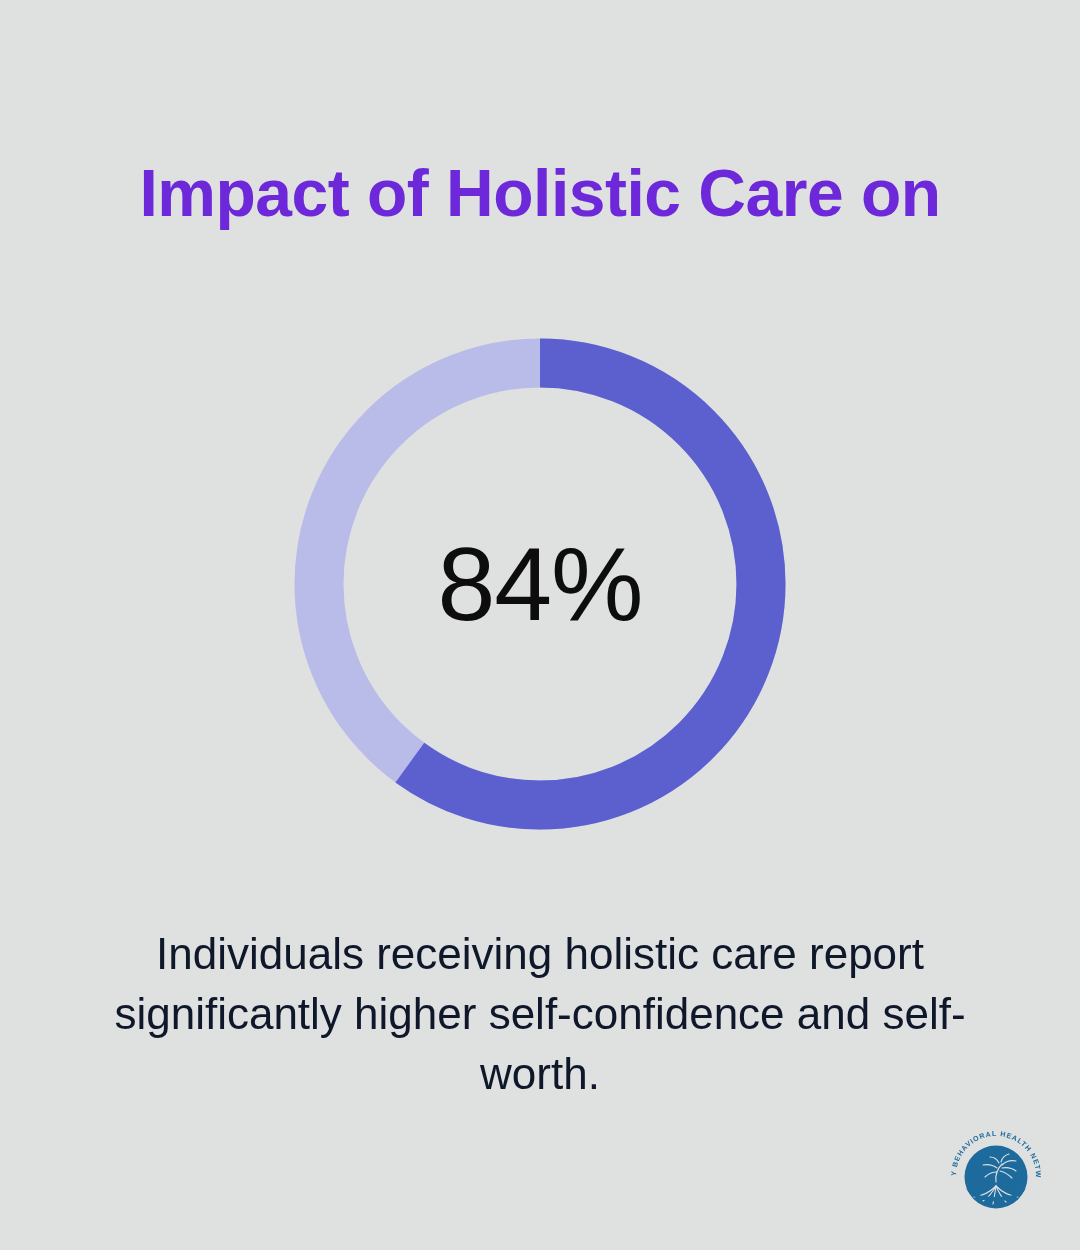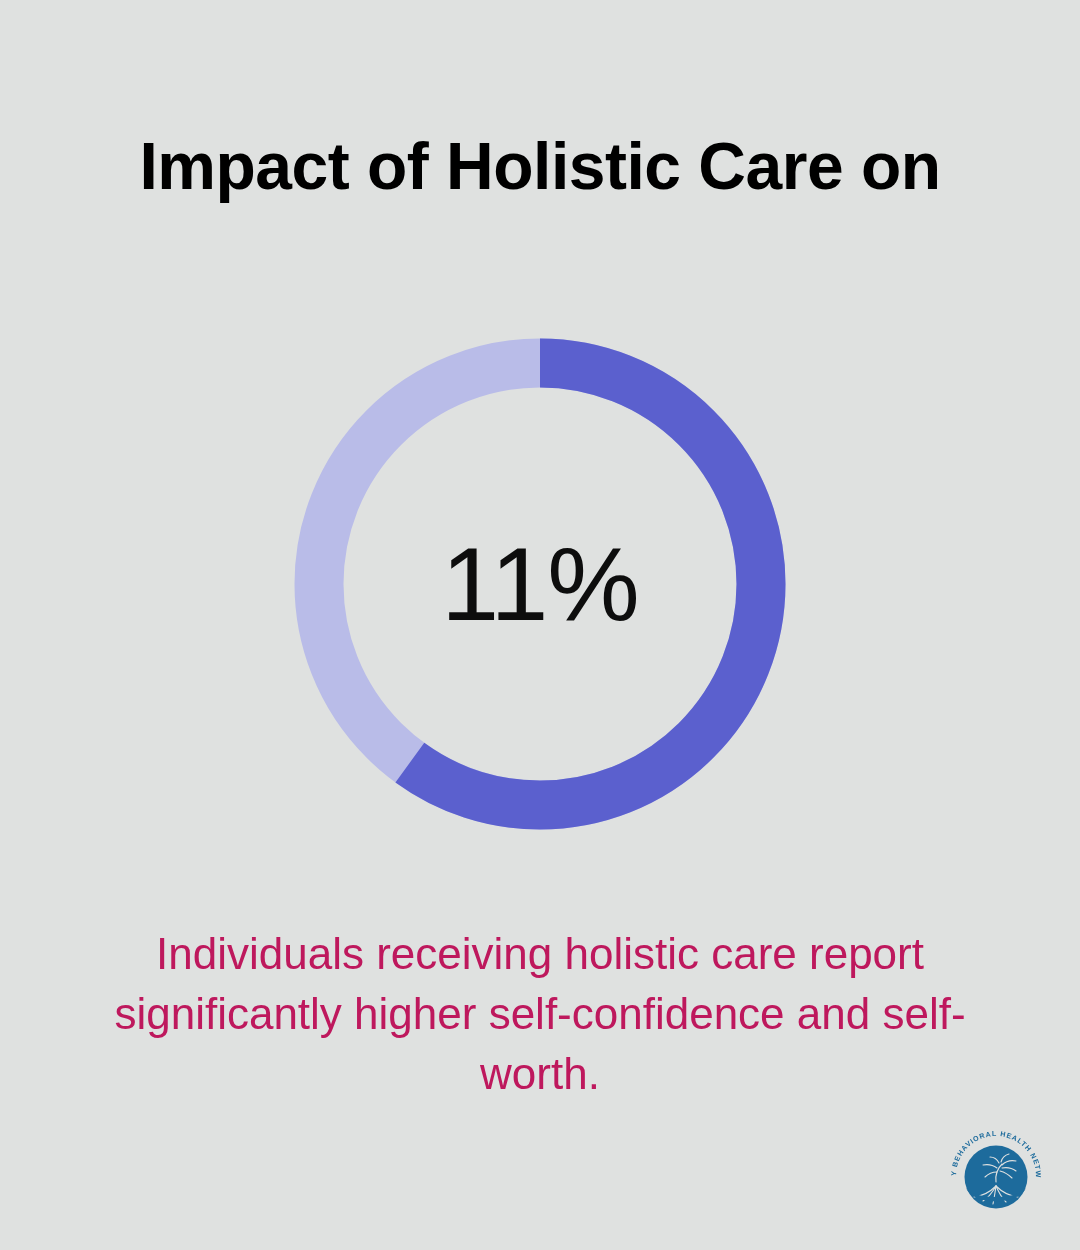--- a/index.html
+++ b/index.html
@@ -18,28 +18,28 @@
   .infographic {
     position: relative;
     width: 1080px;
     height: 1250px;
     box-sizing: border-box;
   }
 
   
   .title {
     position: absolute;
-    top: 84px;
+    top: 111px;
     left: 60px;
     width: 960px;
     text-align: center;
     font-size: 66px;
     line-height: 1.18;
     font-weight: 700;
-    color: #000000;
+    color: #6d28d9;
     letter-spacing: -0.5px;
   }
   .title .line {
     display: block;
   }
 
   
   .donut-wrap {
     position: absolute;
     left: 294px;
@@ -71,21 +71,21 @@
   
   .subtitle {
     position: absolute;
     top: 880px;
     left: 64px;
     width: 952px;
     text-align: center;
     font-size: 44px;
     line-height: 1.36;
     font-weight: 400;
-    color: #be185d;
+    color: #0f172a;
   }
 
   
   .logo {
     position: absolute;
     left: 944px;
     top: 1124px;
     width: 104px;
     height: 104px;
   }
@@ -104,21 +104,21 @@
     <span class="line">Impact of Holistic Care on</span>
   </h1>
 
   <div class="donut-wrap">
     <svg class="donut-svg" viewBox="0 0 492 492">
 
       <circle id="donut-track" cx="246" cy="246" r="221" fill="none" stroke="#b9bce8" stroke-width="49"></circle>
 
       <circle id="donut-value" cx="246" cy="246" r="221" fill="none" stroke="#5b60ce" stroke-width="49" stroke-dasharray="833.1503717320131 1388.5839528866886" transform="rotate(-90 246 246)"></circle>
     </svg>
-    <div class="donut-center-label">11%</div>
+    <div class="donut-center-label">84%</div>
   </div>
 
   <p class="subtitle">Individuals receiving holistic care report significantly higher self-confidence and self-worth.</p>
 
   <div class="logo">
     <svg viewBox="0 0 104 104">
       <defs>
         <path id="logoArc" d="M 52,52 m -40,0 a 40,40 0 1 1 80,0" fill="none"></path>
       </defs>
 

